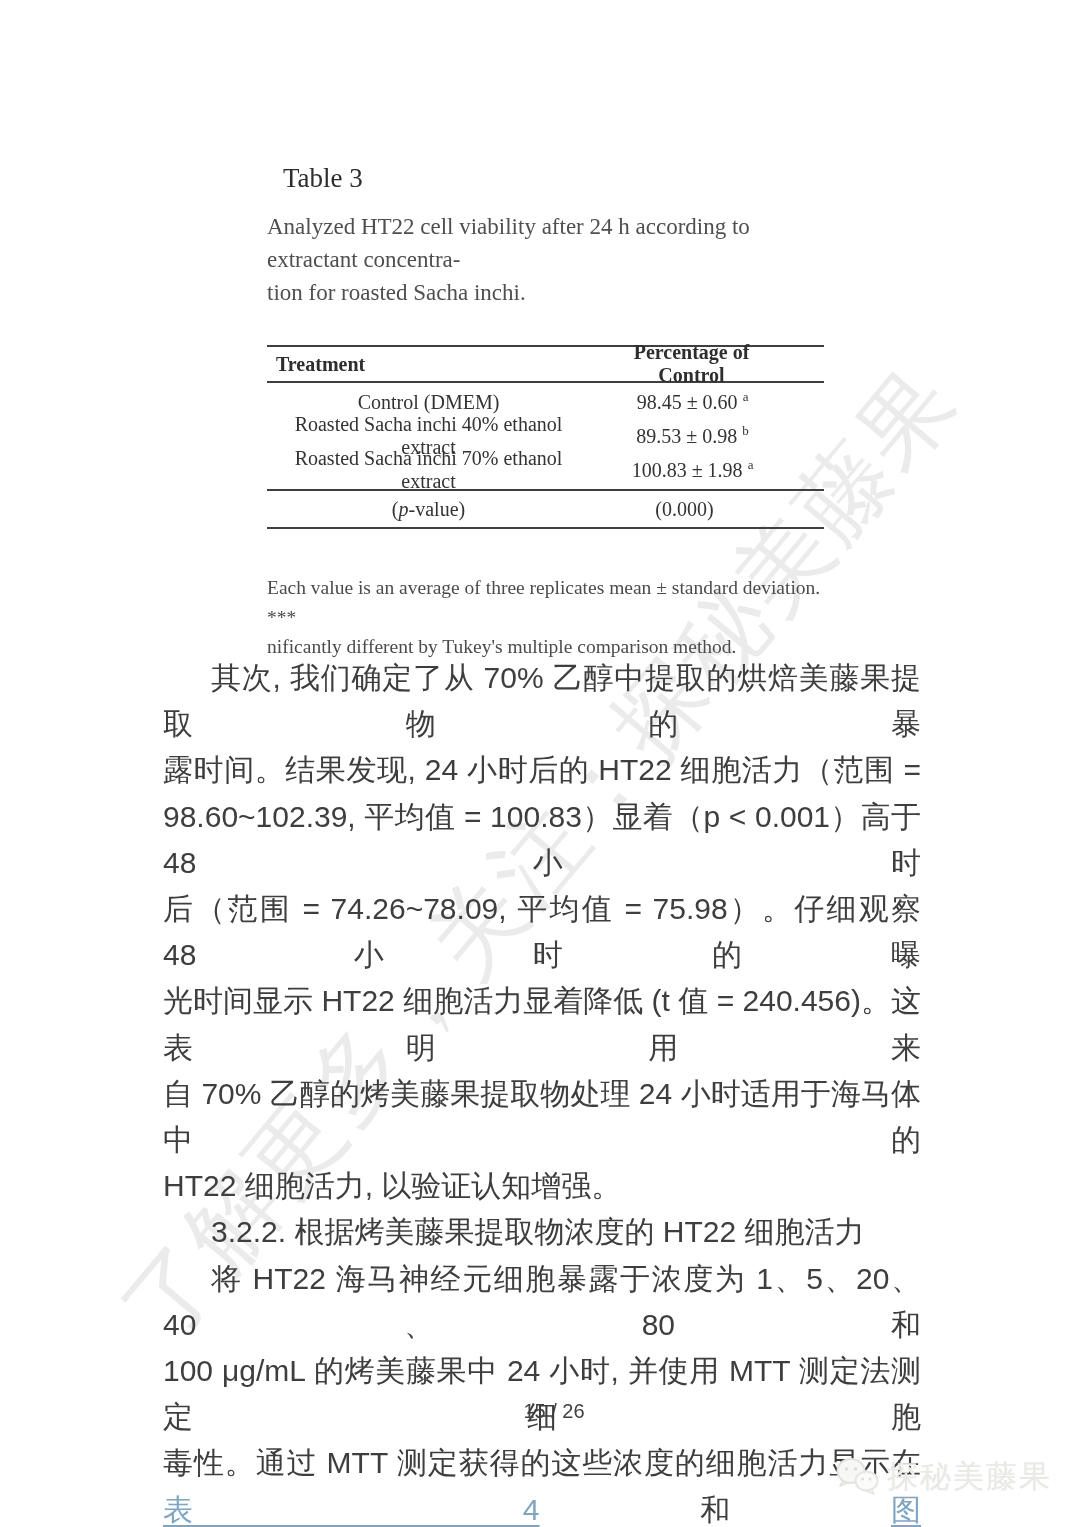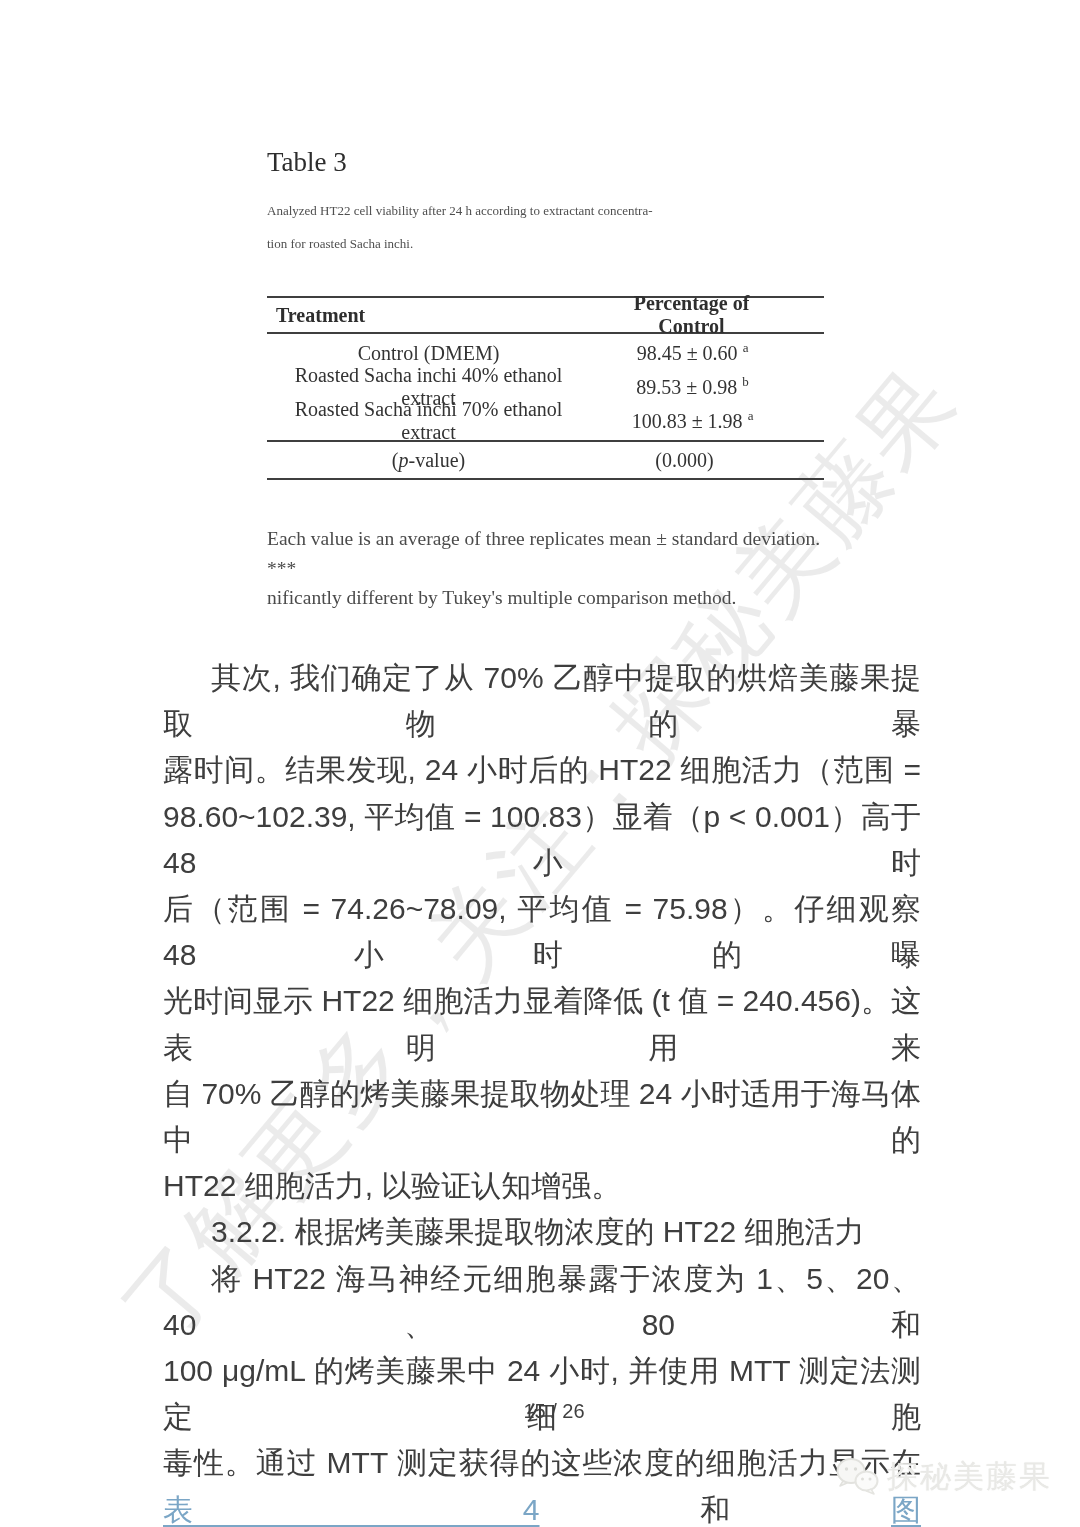--- a/index.html
+++ b/index.html
@@ -6,22 +6,22 @@
   .page{position:relative;width:1080px;height:1527px;background:#ffffff;overflow:hidden;margin:0 auto;
         font-family:"Liberation Serif", serif;color:#3a3a3a;}
 
   
   .watermark{position:absolute;left:540px;top:855px;transform:translate(-50%,-50%) rotate(-50deg);
              font-size:92px;color:#8a8a8a;opacity:.16;white-space:nowrap;letter-spacing:3px;
              font-family:"Liberation Sans", sans-serif;pointer-events:none;z-index:0;}
 
   
   .table-section{position:absolute;left:267px;top:146px;width:557px;z-index:1;}
-  .t-title{margin:0;font-size:27px;font-weight:400;color:#2d2d2d;line-height:32px;}
-  .t-caption{margin:16px 0 0 0;font-size:13px;line-height:33px;color:#4f4f4f;}
+  .t-title{margin:16px;font-size:27px;font-weight:400;color:#2d2d2d;line-height:32px;}
+  .t-caption{margin:16px 0 0 0;font-size:23px;line-height:33px;color:#4f4f4f;}
   .sci-table{margin-top:36px;border-top:2px solid #3f3f3f;border-bottom:2px solid #3f3f3f;font-size:20px;color:#333;}
   .t-row{display:flex;align-items:center;}
   .cell{box-sizing:border-box;}
   .cell.left{flex:0 0 58%;text-align:center;}
   .cell.right{flex:1;text-align:center;padding-right:45px;}
   .t-head{height:34px;border-bottom:2px solid #3f3f3f;font-weight:700;color:#2e2e2e;gap:14px;}
   .t-head .cell.left{text-align:left;padding-left:9px;}
   .t-body{padding:2px 0;border-bottom:2px solid #3f3f3f;}
   .t-body .t-row{height:34px;gap:16px;}
   .t-stats{padding:4px 0;}

